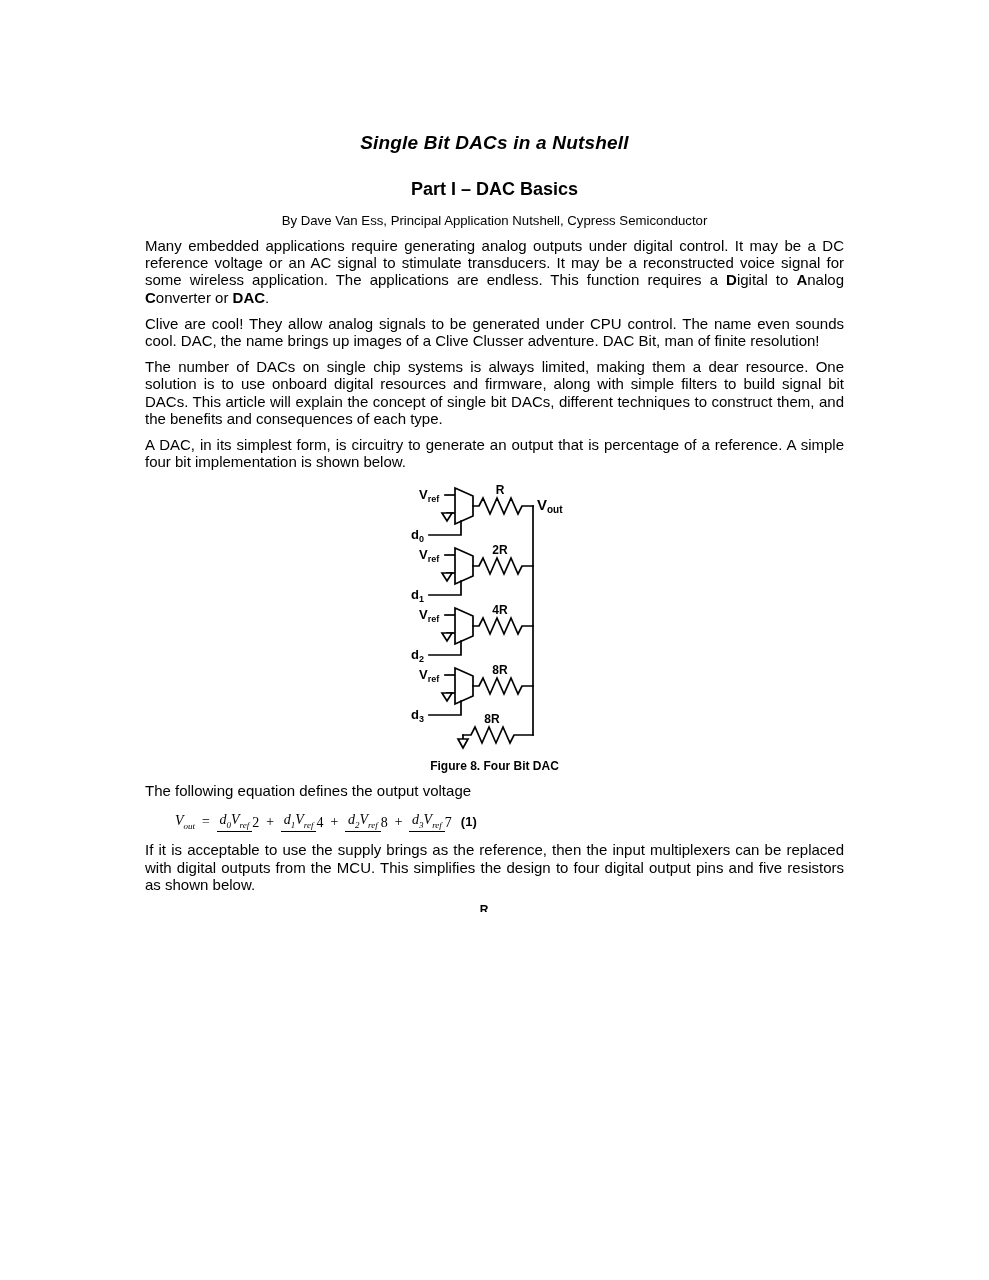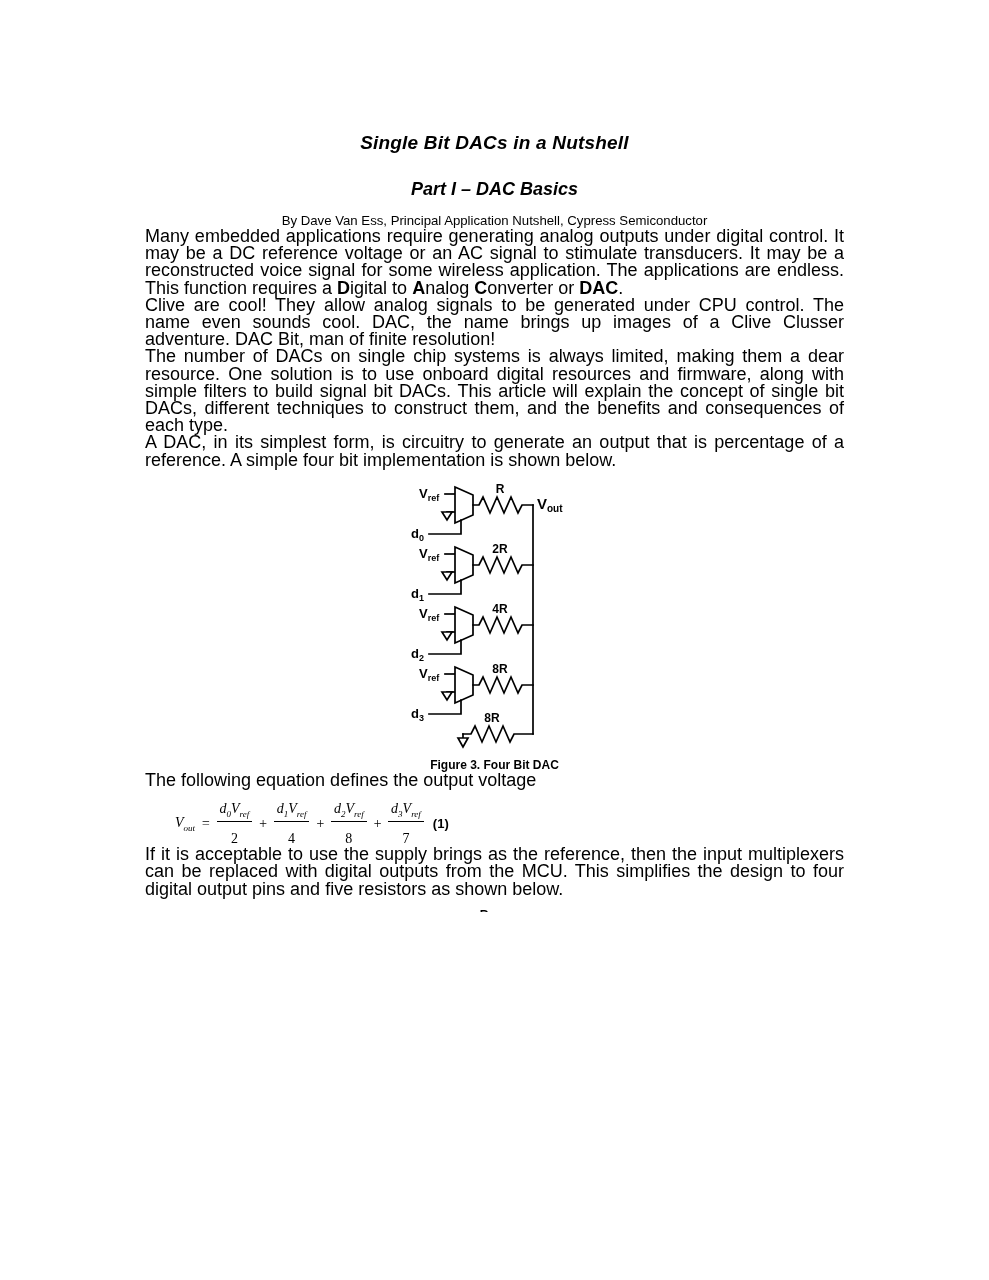--- a/index.html
+++ b/index.html
@@ -10,48 +10,48 @@
     color:#000;
   }
   .page { width:989px; height:912px; position:relative; overflow:hidden; background:#fff; }
   .content { padding:132px 145px 0 145px; }
 
   .title {
     font-size:19px; font-weight:bold; font-style:italic;
     text-align:center; letter-spacing:.2px;
   }
   .subtitle {
-    font-size:18px; font-weight:bold; font-style:italic;
+    font-size:18px; font-weight:bold; 
     text-align:center; margin-top:25px;
   }
   .byline { font-size:13.2px; text-align:center; margin-top:13px; }
 
   p.body {
-    font-size:18px; line-height:17.2px;
-    text-align:justify; 
+    font-size:15px; line-height:17.2px;
+    text-align:justify; margin-top:9px;
   }
   p.body b { font-weight:bold; }
 
   figure.figure { text-align:center; margin-top:9px; }
   figcaption.caption {
     font-size:12px; font-weight:bold; text-align:center; margin-top:4px;
   }
 
   svg.circuit { display:inline-block; vertical-align:top; }
   svg .w { fill:none; stroke:#000; stroke-width:1.7; stroke-linecap:square; }
   svg .shape { fill:#fff; stroke:#000; stroke-width:1.7; stroke-linejoin:miter; }
   svg text { font-family:"Liberation Sans", sans-serif; font-weight:bold; fill:#000; }
 
   .equation {
     font-family:"Liberation Serif", serif; font-style:italic;
     font-size:14px; margin:12px 0 0 30px;
     display:flex; align-items:center; gap:5px;
   }
   .equation sub { font-size:9px; }
-  .frac { display:inline-flex; flex-direction:column; align-items:center;gap:8px; }
+  .frac { display:inline-flex; align-items:center; }
   .frac .num { padding:0 3px 1px 3px; border-bottom:1px solid #000; line-height:1.1; }
   .frac .den { padding-top:1px; font-style:normal; line-height:1.1; }
   .eq-op { padding:0 1px; }
   .eqnum {
     font-family:"Liberation Sans", sans-serif; font-style:normal;
     font-weight:bold; font-size:13px; margin-left:4px;
   }
 </style>
 </head>
 <body>
@@ -123,21 +123,21 @@
         <path class="w" d="M134,27 V256"></path>
         <text x="138" y="31" font-size="15"><tspan>V</tspan><tspan font-size="10" dy="3">out</tspan></text>
 
         <g>
           <text x="93" y="244" font-size="12" text-anchor="middle">8R</text>
           <path class="w" d="M64,256 H72 l4,-8 l7,16 l7,-16 l7,16 l7,-16 l7,16 l4,-8 H134"></path>
           <path class="w" d="M64,256 V260"></path>
           <polygon class="shape" points="59,260 69,260 64,269"></polygon>
         </g>
       </svg>
-      <figcaption class="caption">Figure 3. Four Bit DAC</figcaption>
+      <figcaption class="caption">Figure 8. Four Bit DAC</figcaption>
     </figure>
 
     <p class="body">The following equation defines the output voltage</p>
 
     <div class="equation">
       <span class="eq-lhs"><span>V</span><sub>out</sub></span>
       <span class="eq-op">=</span>
       <span class="frac">
         <span class="num"><span>d</span><sub>0</sub><span>V</span><sub>ref</sub></span>
         <span class="den">2</span>

